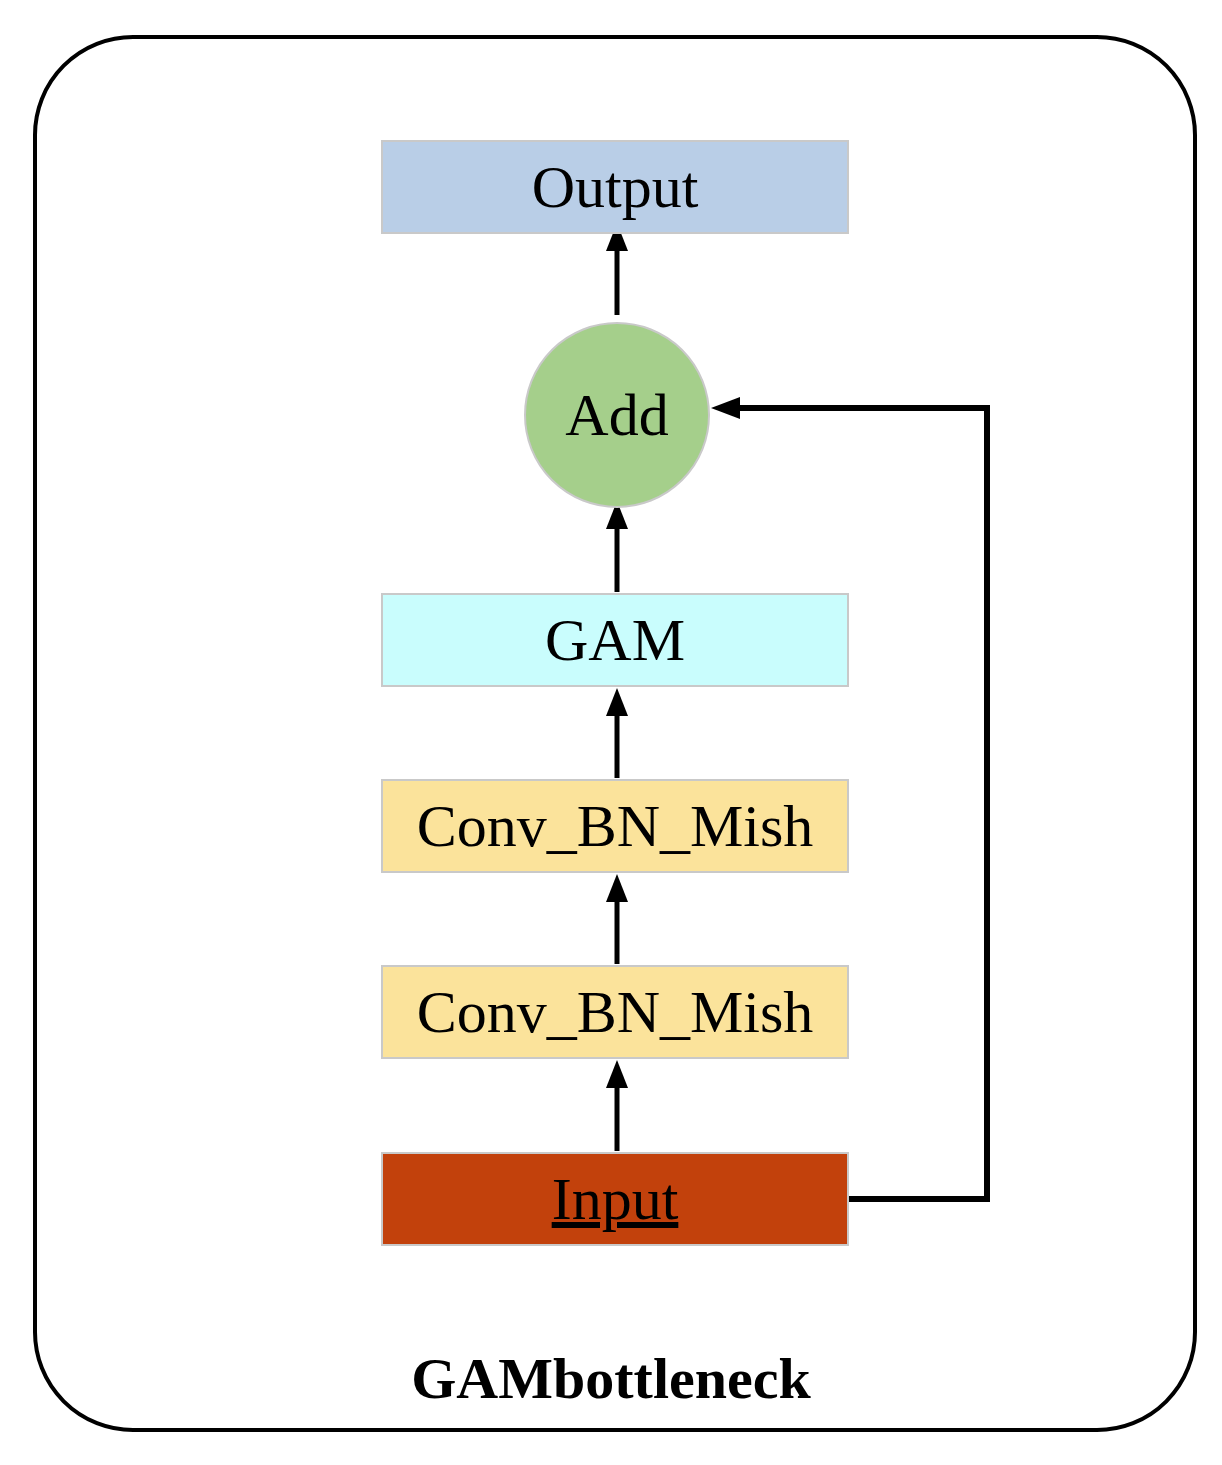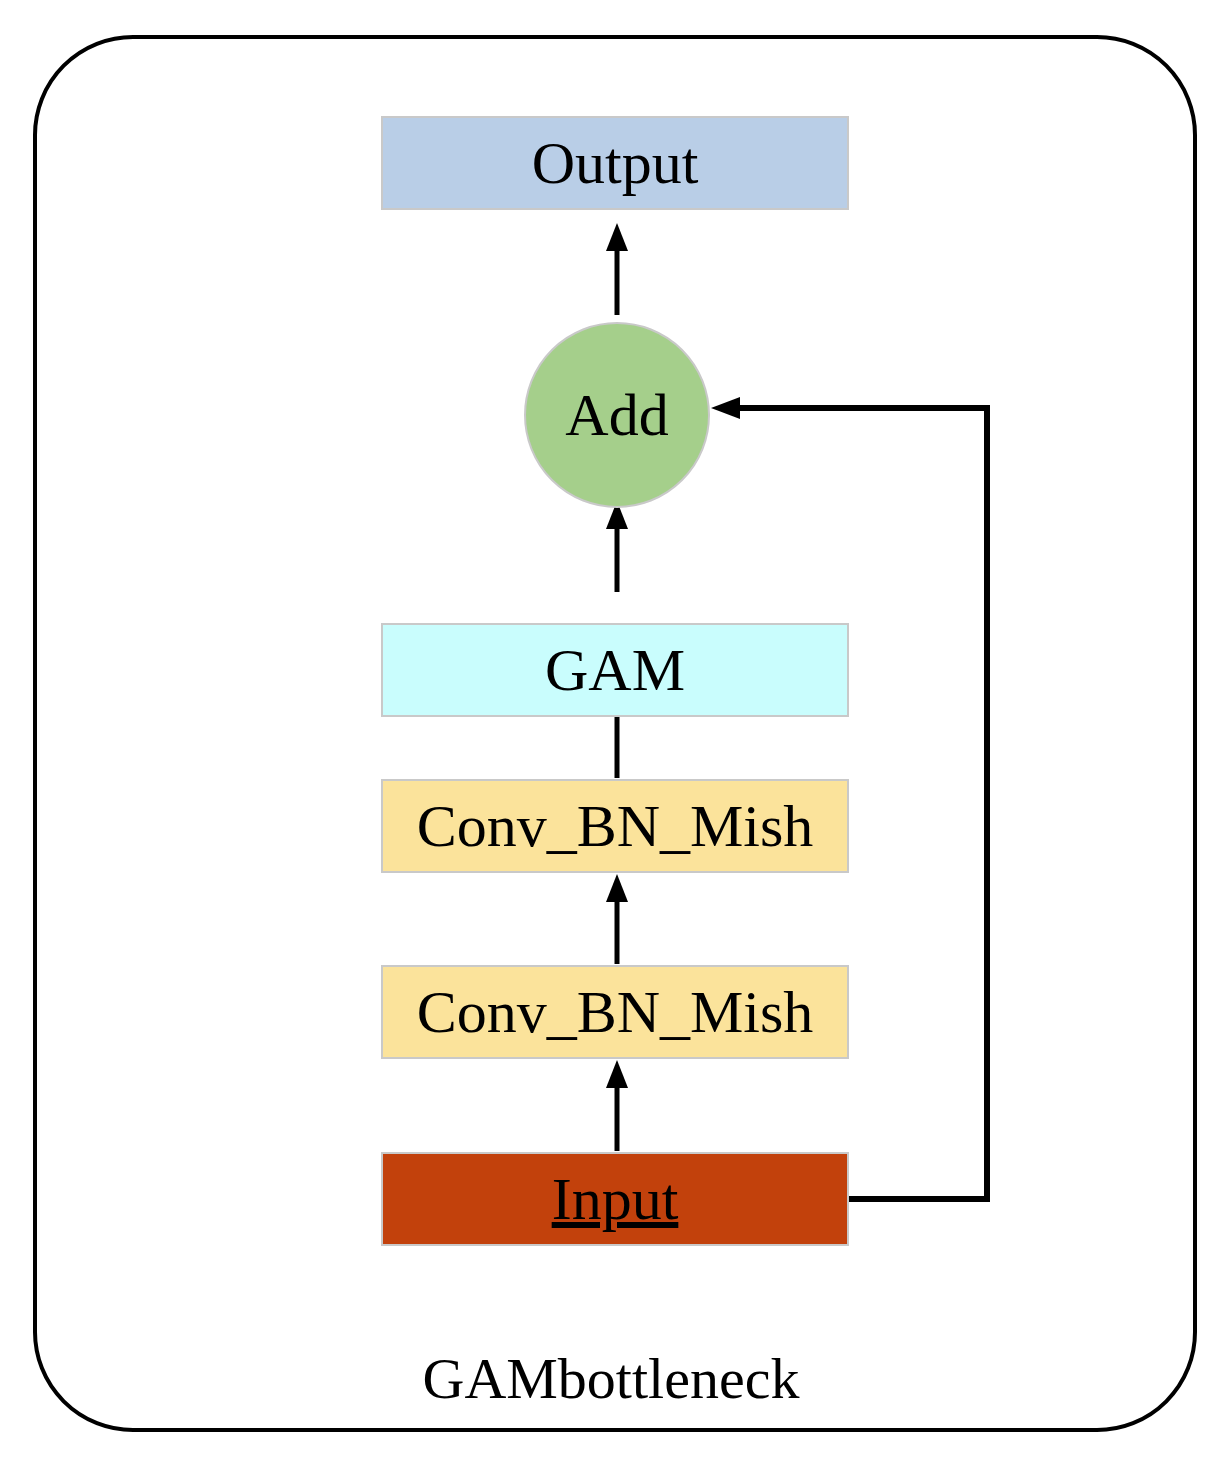--- a/index.html
+++ b/index.html
@@ -48,40 +48,41 @@
     color: #000000;
     border: 2px solid #c9c9c9;
     box-sizing: border-box;
     text-align: center;
   }
   .node-rect {
     left: 381px;
     width: 468px;
     height: 94px;
   }
-  .node-output { top: 116px; }
-  .node-gam    { top: 623px; }
+  .node-output { top: 140px; }
+  .node-gam    { top: 593px; }
   .node-conv1  { top: 779px; }
   .node-conv2  { top: 965px; }
   .node-input  { top: 1152px; }
   .node-add {
     left: 524px;
     top: 322px;
     width: 186px;
     height: 186px;
     border-radius: 50%;
   }
   .caption {
     position: absolute;
     left: 33px;
     top: 1345px;
     width: 1156px;
     text-align: center;
     font-size: 58px;
     color: #000000;
+    font-weight: bold;
   }
 </style>
 </head>
 <body>
 
 <div class="canvas">
 
   <div class="outer-border"></div>
 
   <svg class="edges" viewBox="0 0 1222 1465" xmlns="http://www.w3.org/2000/svg">

